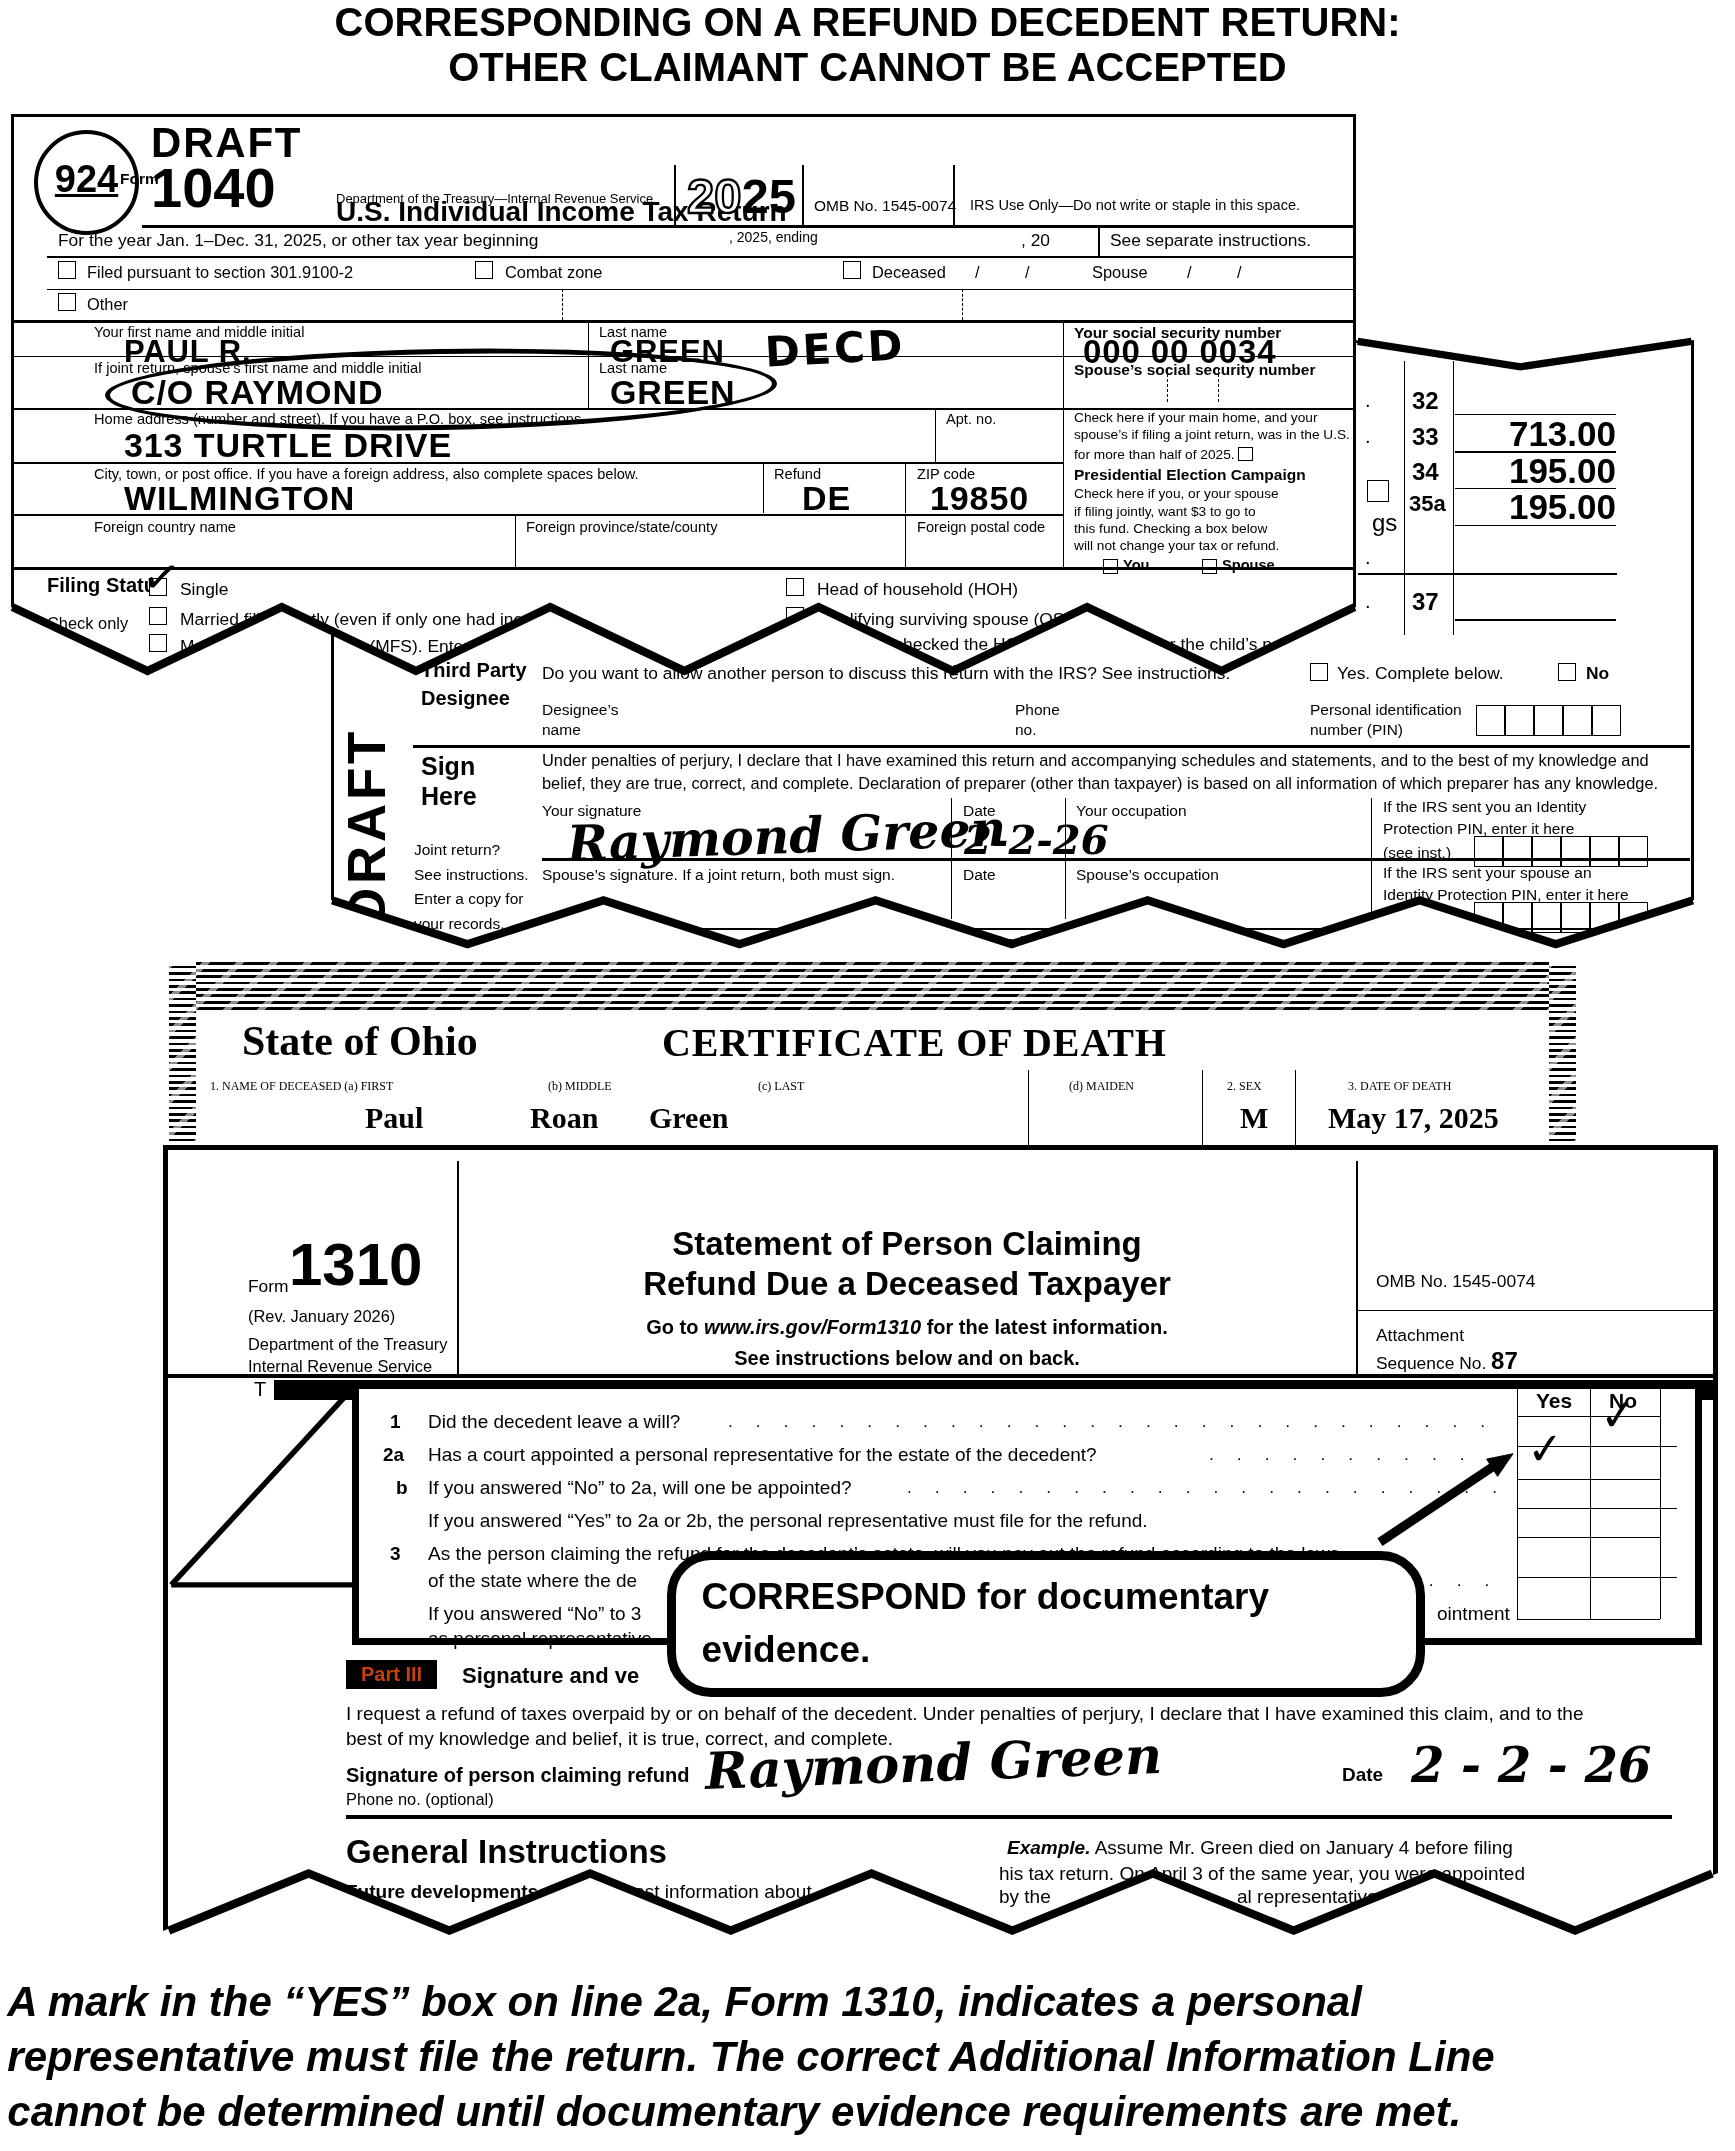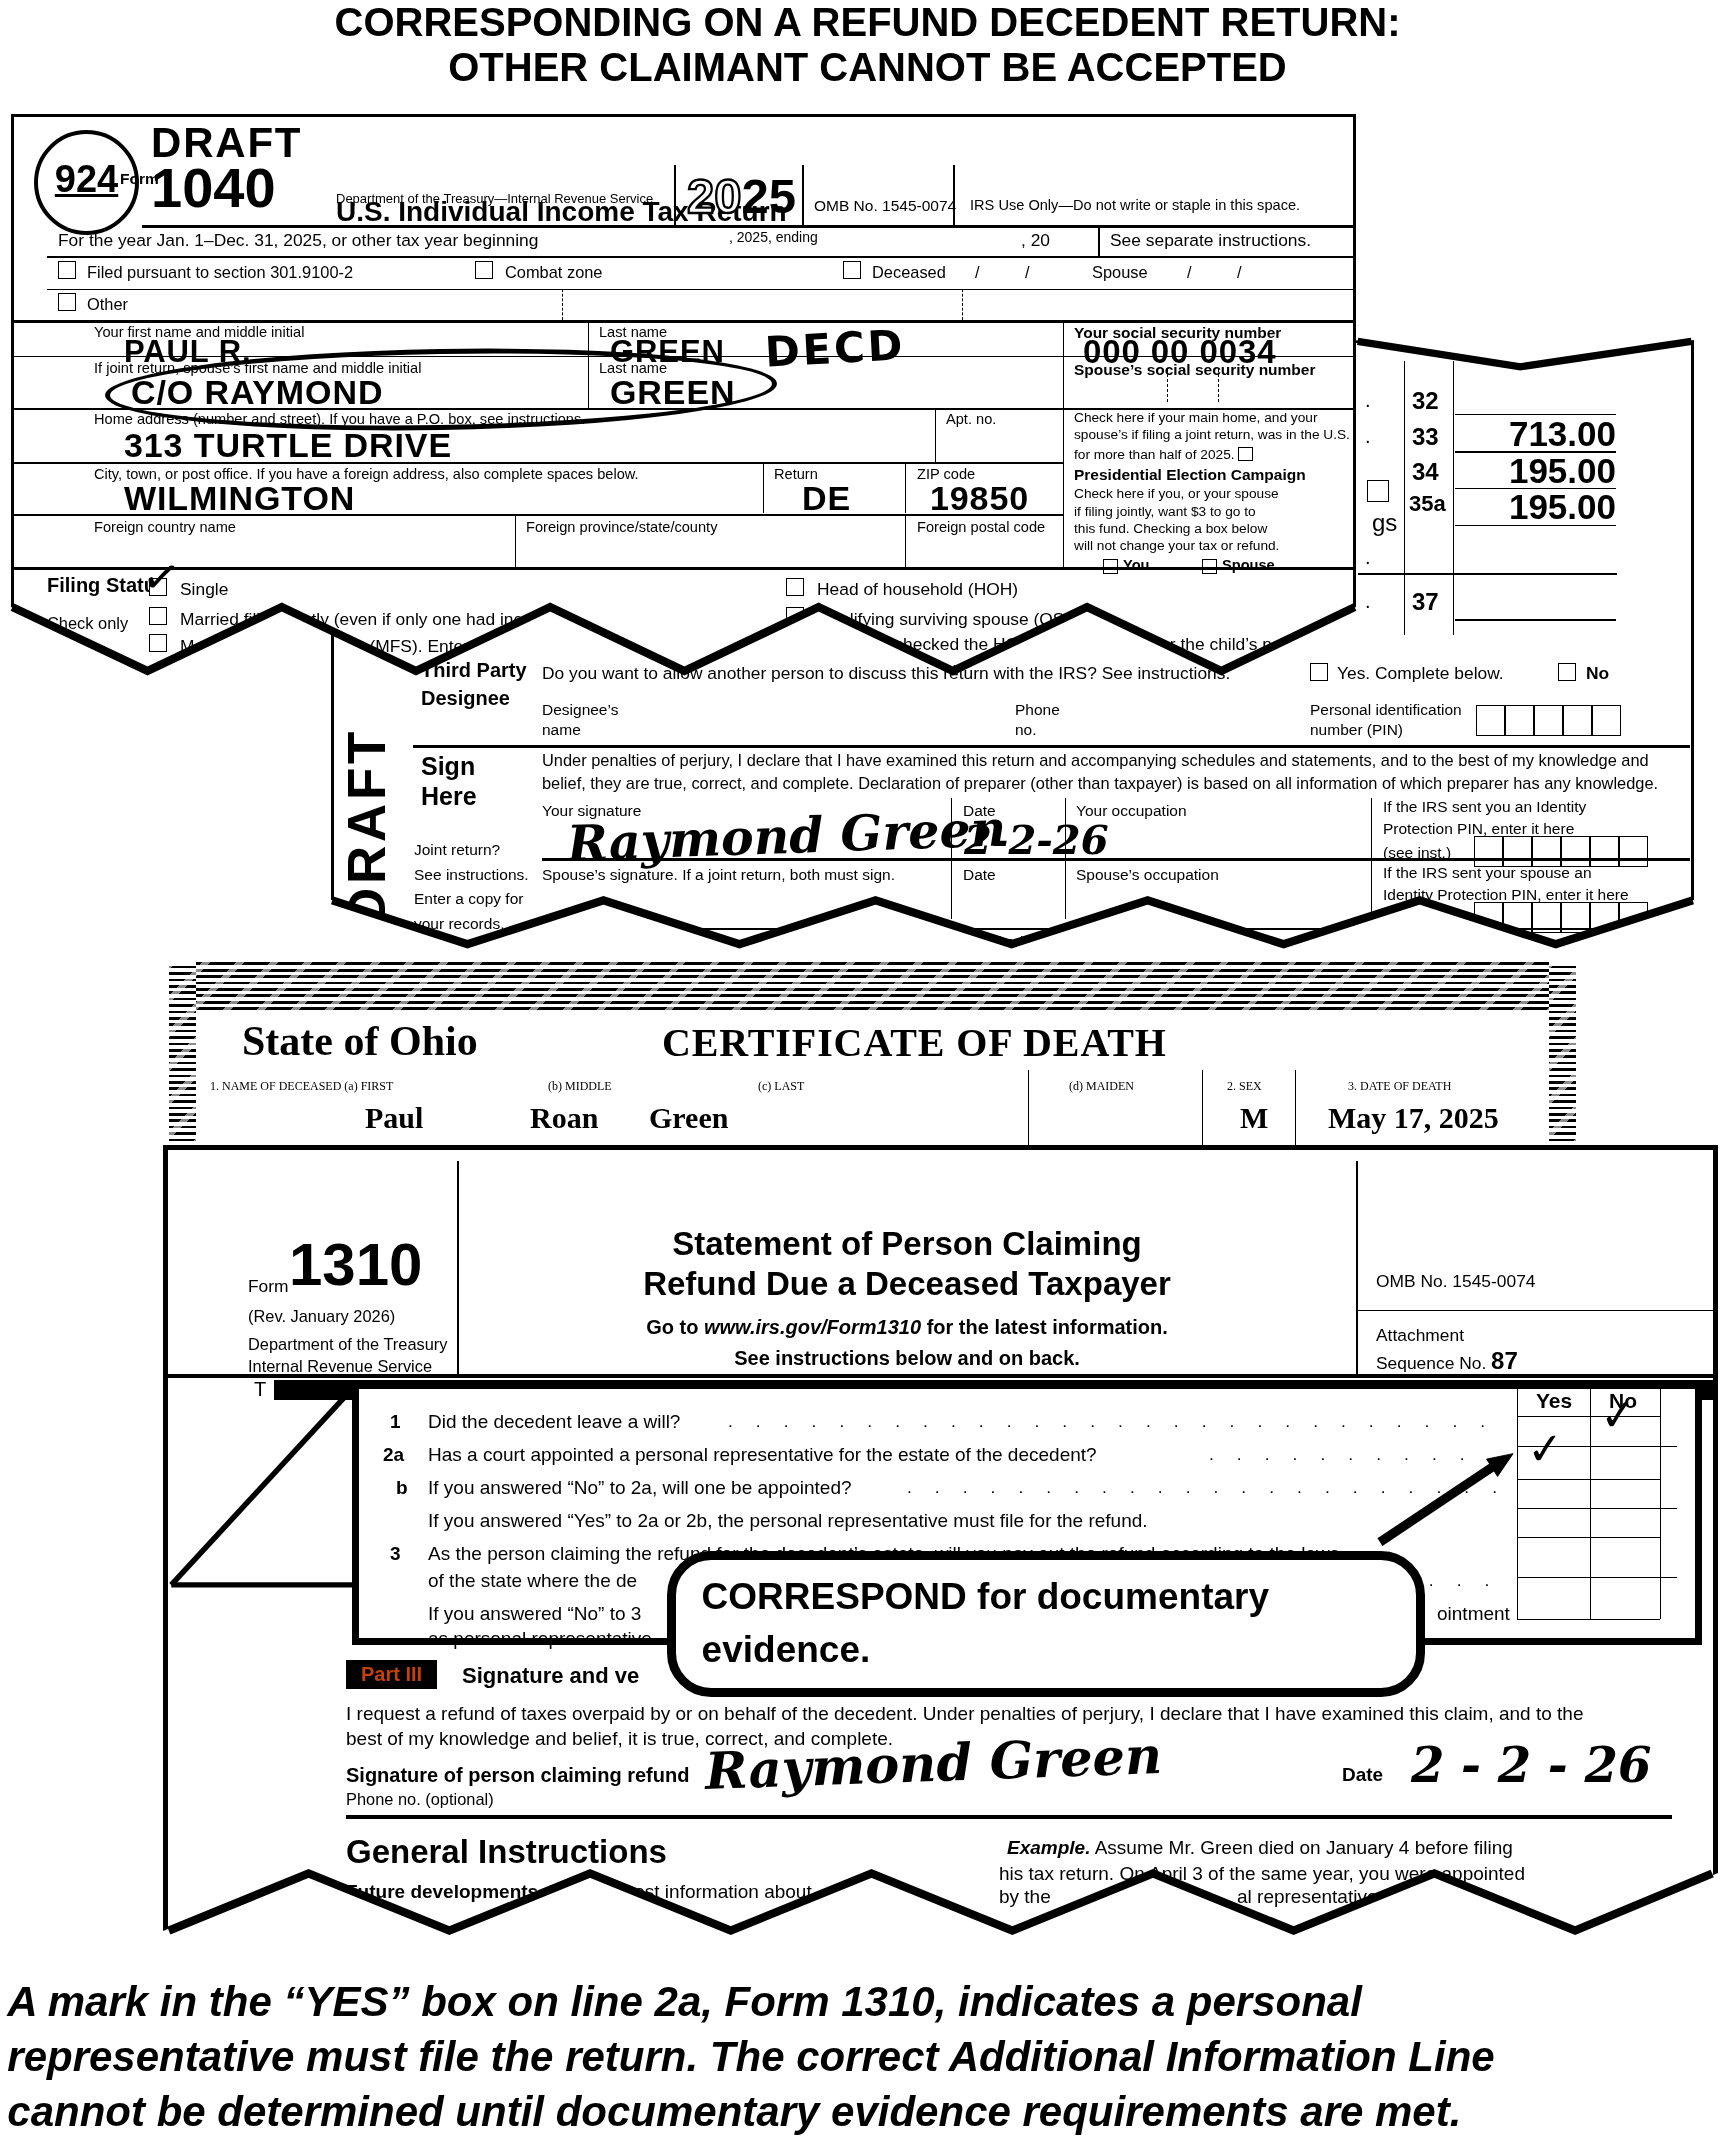--- a/index.html
+++ b/index.html
@@ -197,21 +197,21 @@
     <div class="lbl" style="left:932px;top:294px;">Apt. no.</div>
     <div class="abs" style="left:1060px;top:292px;width:276px;font-size:13.7px;line-height:17.4px;">
       <span>Check here if your main home, and your spouse’s if filing a joint return, was in the U.S. for more than half of 2025.</span>
       <span class="cbs" style="position:relative;top:2.7px;"></span>
     </div>
     <div class="hl" style="left:0px;top:345px;width:1049px;border-top:2.7px solid #000;"></div>
 
     <div class="lbl" style="left:80px;top:349px;">City, town, or post office. If you have a foreign address, also complete spaces below.</div>
     <div class="val" style="left:110px;top:362px;font-size:34px;">WILMINGTON</div>
     <div class="vl" style="left:749px;top:345px;height:51px;"></div>
-    <div class="lbl" style="left:760px;top:349px;">Return</div>
+    <div class="lbl" style="left:760px;top:349px;">Refund</div>
     <div class="val" style="left:788px;top:362px;font-size:34px;">DE</div>
     <div class="vl" style="left:891px;top:345px;height:51px;"></div>
     <div class="lbl" style="left:903px;top:349px;">ZIP code</div>
     <div class="val" style="left:916px;top:362px;font-size:34px;">19850</div>
 
     <div class="txt b" style="left:1060px;top:349px;font-size:15.5px;">Presidential Election Campaign</div>
     <div class="txt" style="left:1060px;top:369px;font-size:13.7px;">Check here if you, or your spouse</div>
     <div class="txt" style="left:1060px;top:387px;font-size:13.7px;">if filing jointly, want $3 to go to</div>
     <div class="txt" style="left:1060px;top:404px;font-size:13.7px;">this fund. Checking a box below</div>
     <div class="txt" style="left:1060px;top:421px;font-size:13.7px;">will not change your tax or refund.</div>

